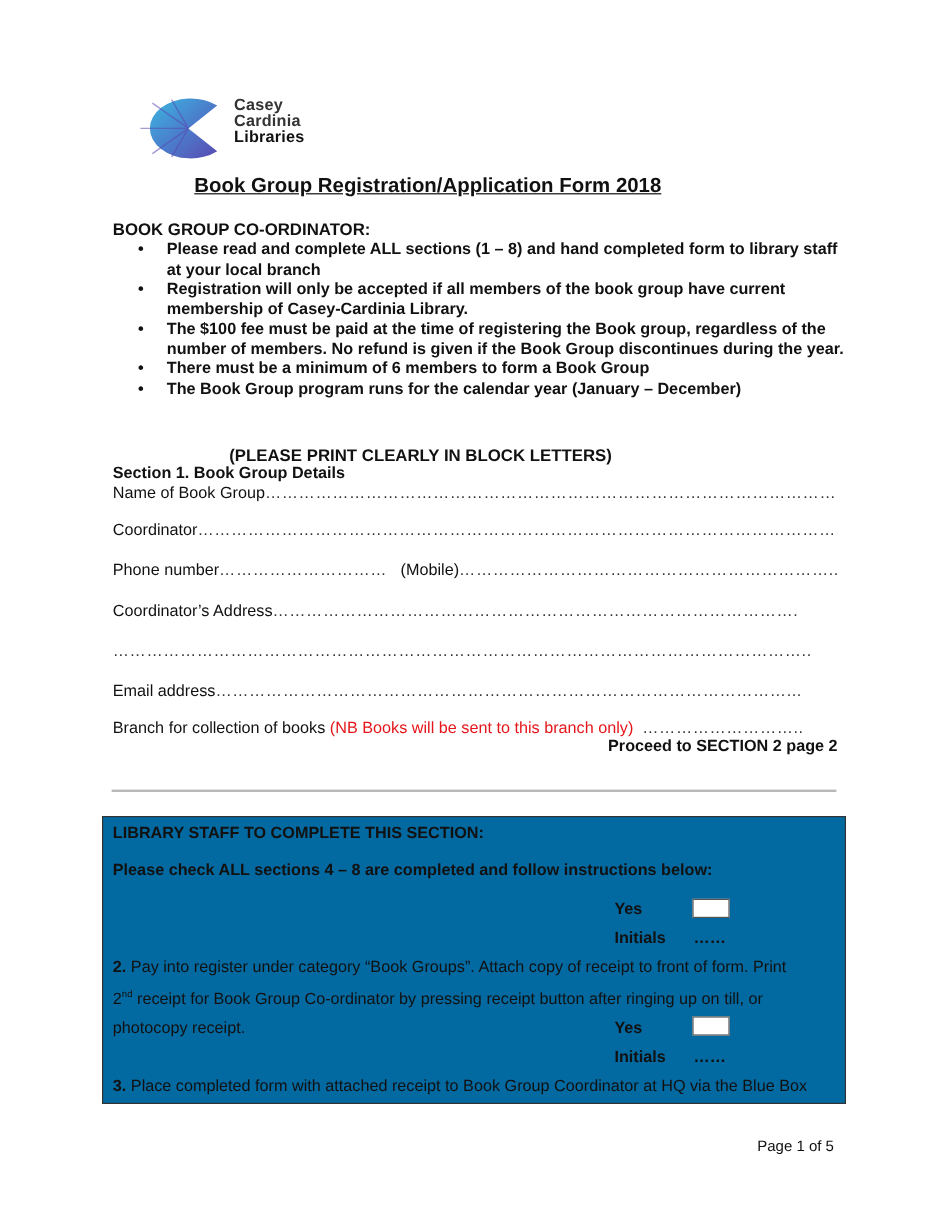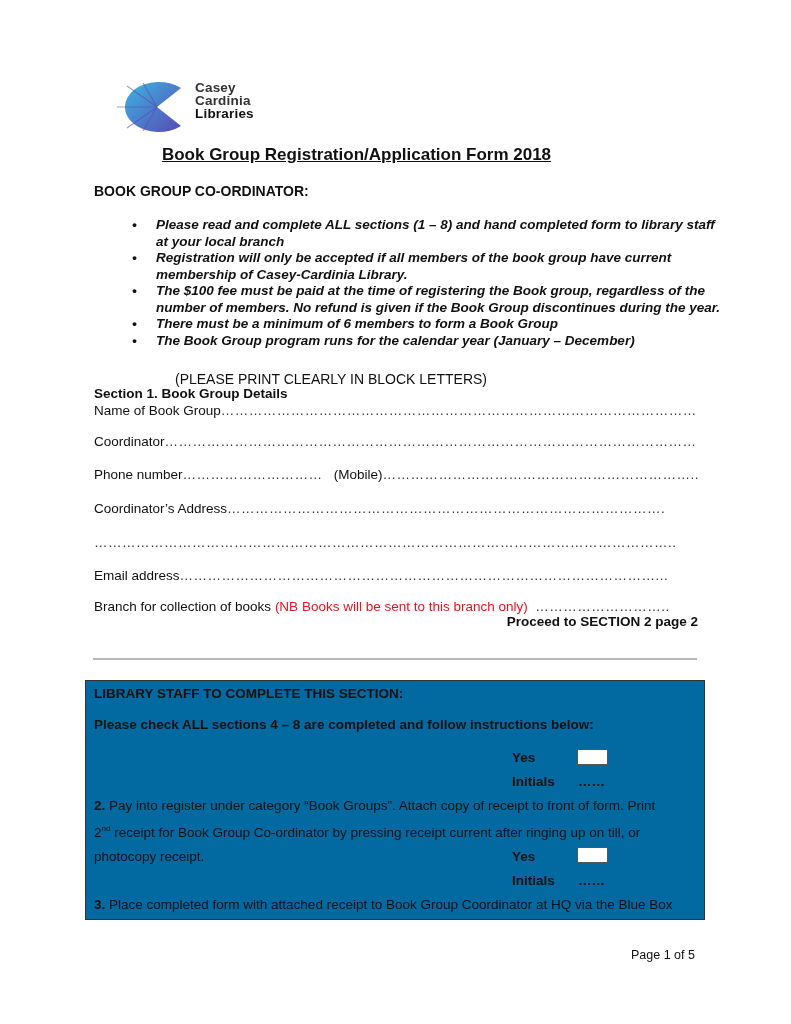--- a/index.html
+++ b/index.html
@@ -4,25 +4,25 @@
 <style>
   html, body { margin: 0; padding: 0; background: #ffffff; }
   body { width: 791px; height: 1024px; position: relative; overflow: hidden;
          font-family: "Liberation Sans", sans-serif; color: #111; }
   .abs { position: absolute; }
   .logo { left: 113px; top: 80px; width: 170px; height: 56px; }
   .logo-text { position: absolute; left: 82px; top: 1px; font-size: 13.5px; line-height: 13px; color: #333; font-weight: bold; letter-spacing: 0.2px; }
   .logo-text .l3 { color: #111; font-weight: 900; }
   .title { left: 0; width: 713px; top: 145px; text-align: center; font-size: 17px; font-weight: bold; text-decoration: underline; }
   .coord-head { left: 94px; top: 183px; font-size: 14px; font-weight: bold; }
-  ul.bullets { position: absolute; left: 94px; top: 200px; width: 610px; margin: 17px; padding: 0 0 0 45px; box-sizing: border-box;
-               font-size: 13.5px; font-weight: bold; line-height: 16.5px; list-style: none; font-style: italic; }
+  ul.bullets { position: absolute; left: 94px; top: 200px; width: 610px; margin: 0; padding: 0 0 0 45px; box-sizing: border-box;
+               font-size: 13.5px; font-weight: bold; line-height: 16.5px; list-style: none; }
   ul.bullets li { position: relative; margin: 0; padding: 0; }
   ul.bullets li::before { content: "\2022"; position: absolute; left: -24px; top: 0; }
-  .print-note { left: 175px; top: 371px; font-size: 14px; font-weight: normal; }
+  .print-note { left: 191px; top: 371px; font-size: 14px; font-weight: bold; }
   .sec1 { left: 94px; top: 386px; font-size: 13.5px; font-weight: bold; }
   .field { left: 94px; width: 604px; font-size: 13.5px; white-space: nowrap; overflow: hidden; }
   .dots { letter-spacing: 0.5px; color: #333; }
   .red { color: #e5161b; }
   .proceed { right: 93px; top: 614px; font-size: 13.5px; font-weight: bold; }
   .hr { left: 93px; top: 658px; width: 604px; height: 2px; background: #b8b8b8; }
   .staff-box { left: 85px; top: 680px; width: 620px; height: 240px; border: 1.5px solid #333; background: #0369a1; box-sizing: border-box; }
   .sb { position: absolute; font-size: 13.5px; white-space: nowrap; }
   .bold { font-weight: bold; }
   .check { position: absolute; width: 29px; height: 14px; border: 1px solid #555; background: #fff; }
@@ -99,21 +99,21 @@
   <div class="sb bold" style="left:426px; top:69px;">Yes</div>
   <div class="check" style="left:491px; top:68px;"></div>
   <div class="sb bold" style="left:426px; top:93px;">Initials</div>
   <div class="sb bold" style="left:492px; top:93px;">……</div>
 
   <div class="sb" style="left:8px; top:117px;">
     <span class="bold">2.</span>
     <span>Pay into register under category “Book Groups”. Attach copy of receipt to front of form. Print</span>
   </div>
   <div class="sb" style="left:8px; top:143px; width:605px; text-align:justify;">
-    <span>2</span><sup>nd</sup><span> receipt for Book Group Co-ordinator by pressing receipt current after ringing up on till, or</span>
+    <span>2</span><sup>nd</sup><span> receipt for Book Group Co-ordinator by pressing receipt button after ringing up on till, or</span>
   </div>
   <div class="sb" style="left:8px; top:168px;">photocopy receipt.</div>
   <div class="sb bold" style="left:426px; top:168px;">Yes</div>
   <div class="check" style="left:491px; top:166px;"></div>
   <div class="sb bold" style="left:426px; top:192px;">Initials</div>
   <div class="sb bold" style="left:492px; top:192px;">……</div>
 
   <div class="sb" style="left:8px; top:216px;">
     <span class="bold">3.</span>
     <span>Place completed form with attached receipt to Book Group Coordinator at HQ via the Blue Box</span>

